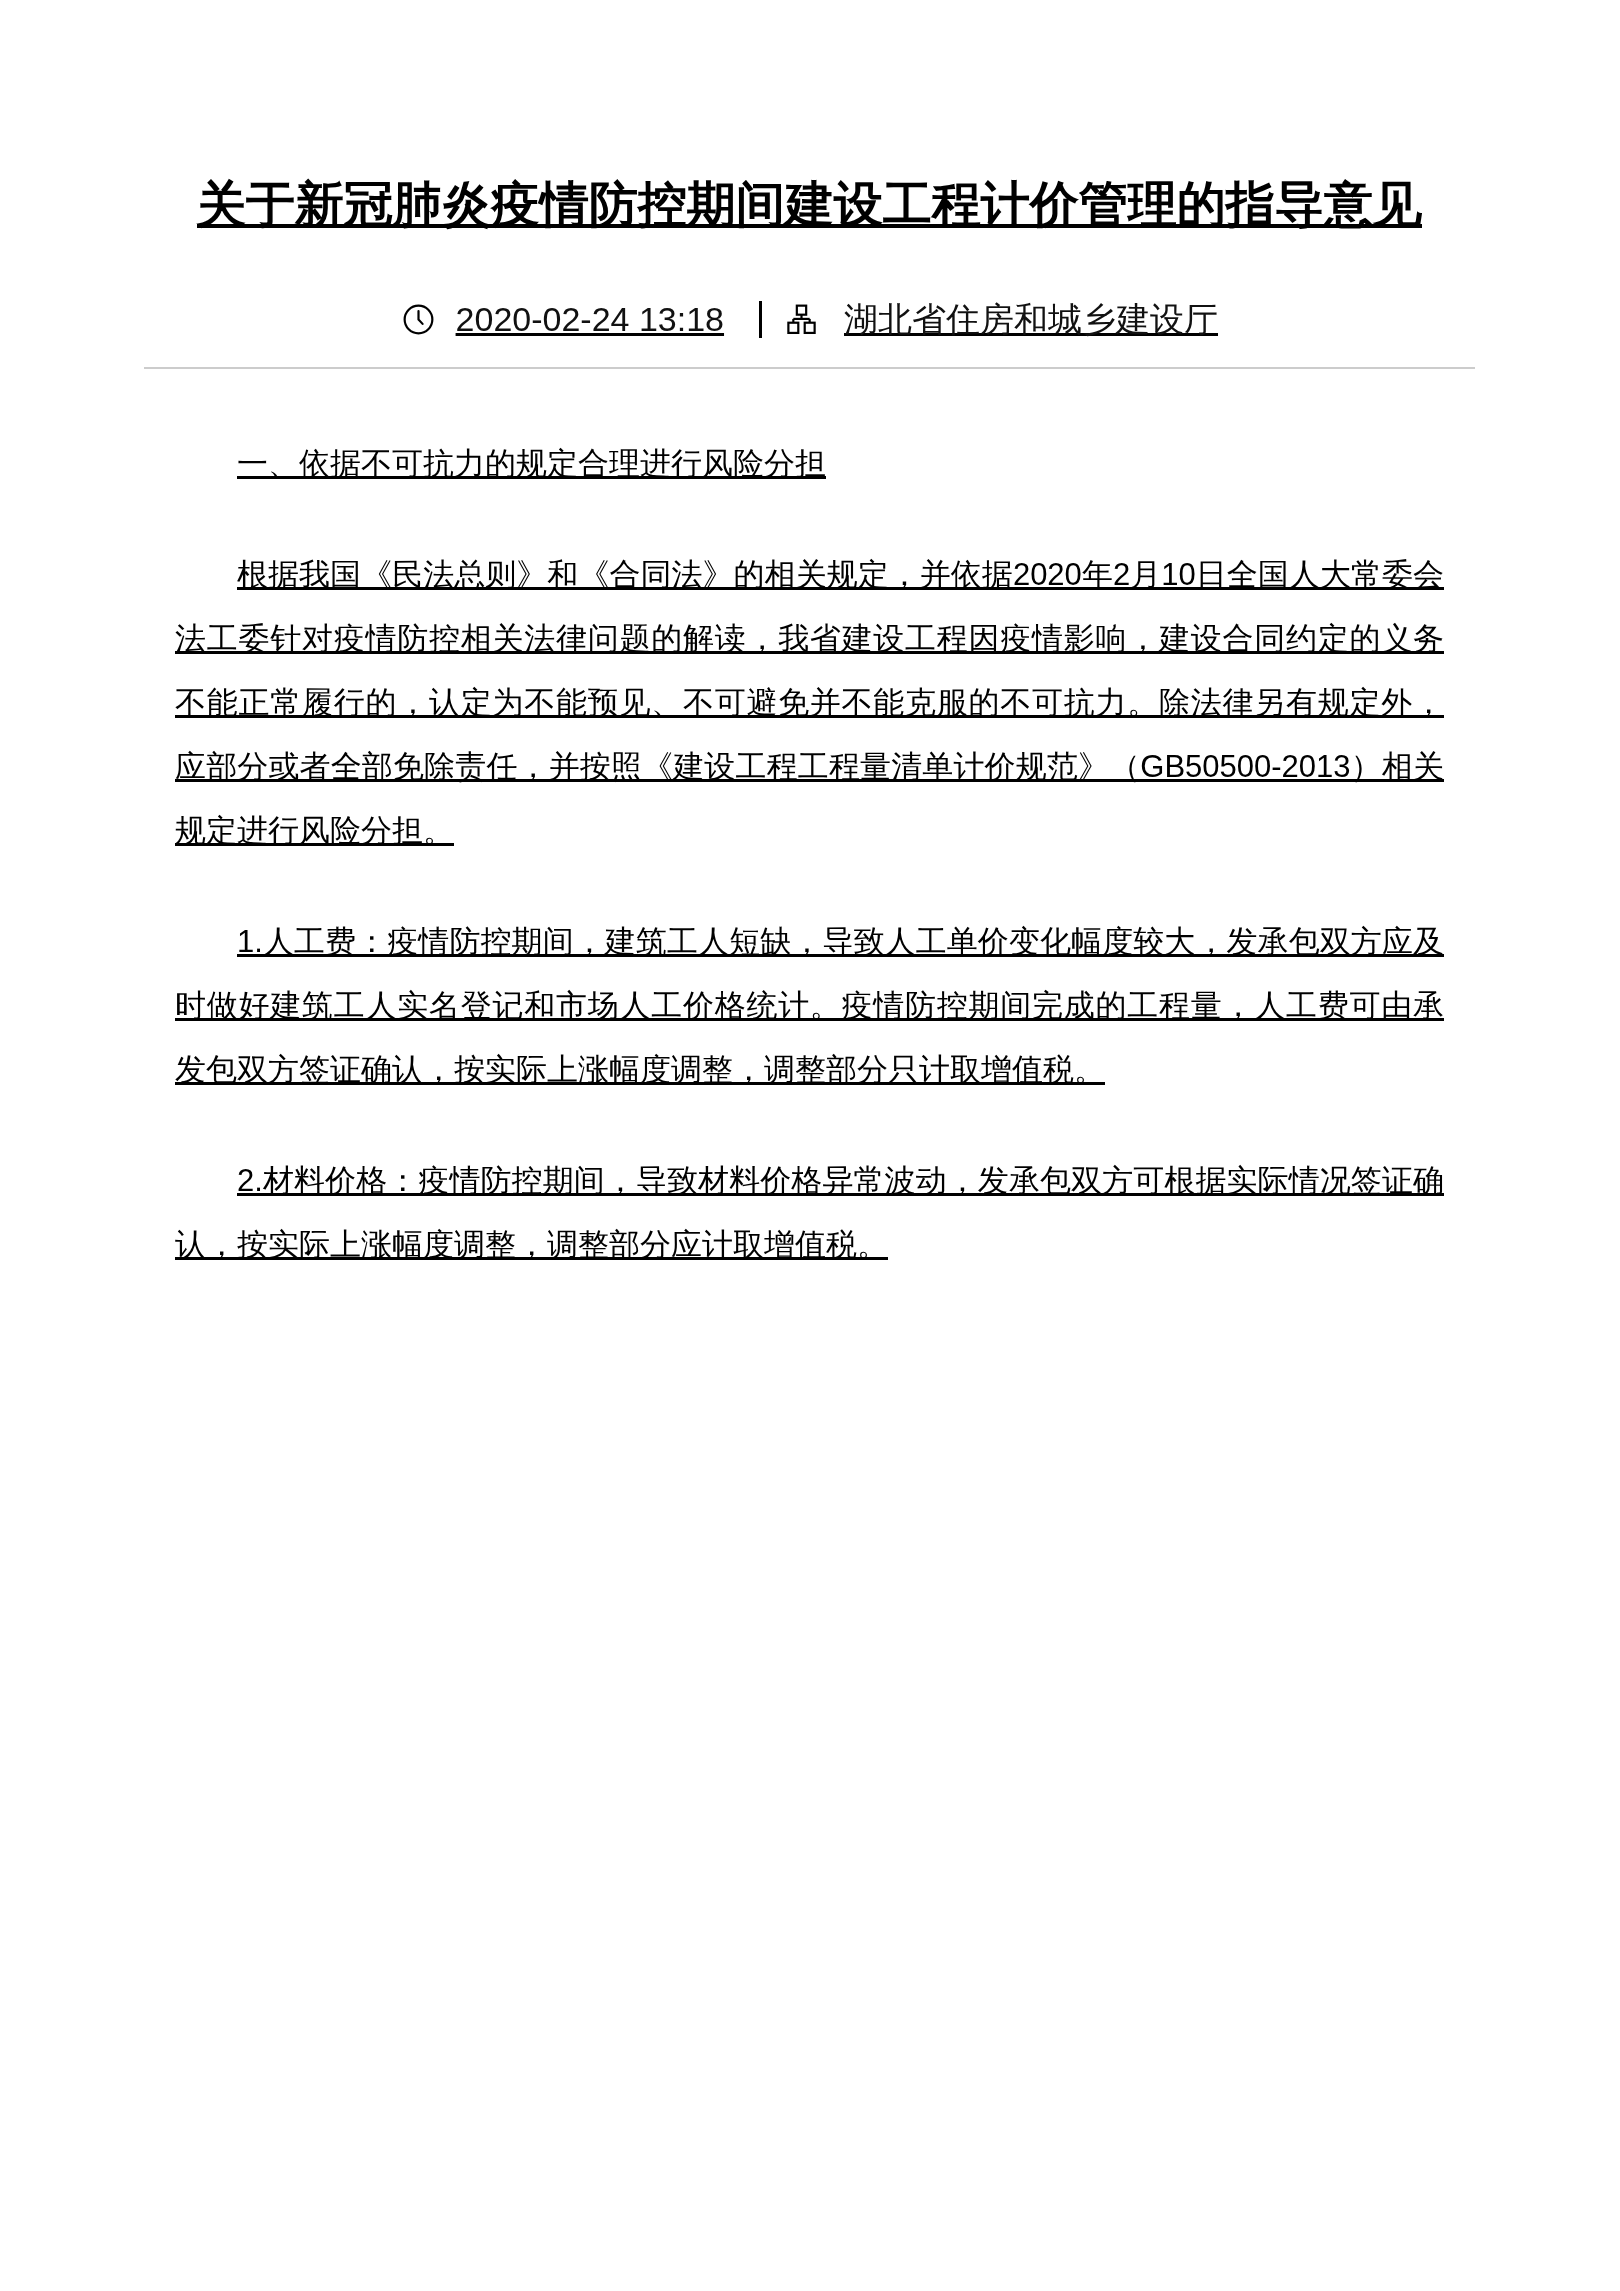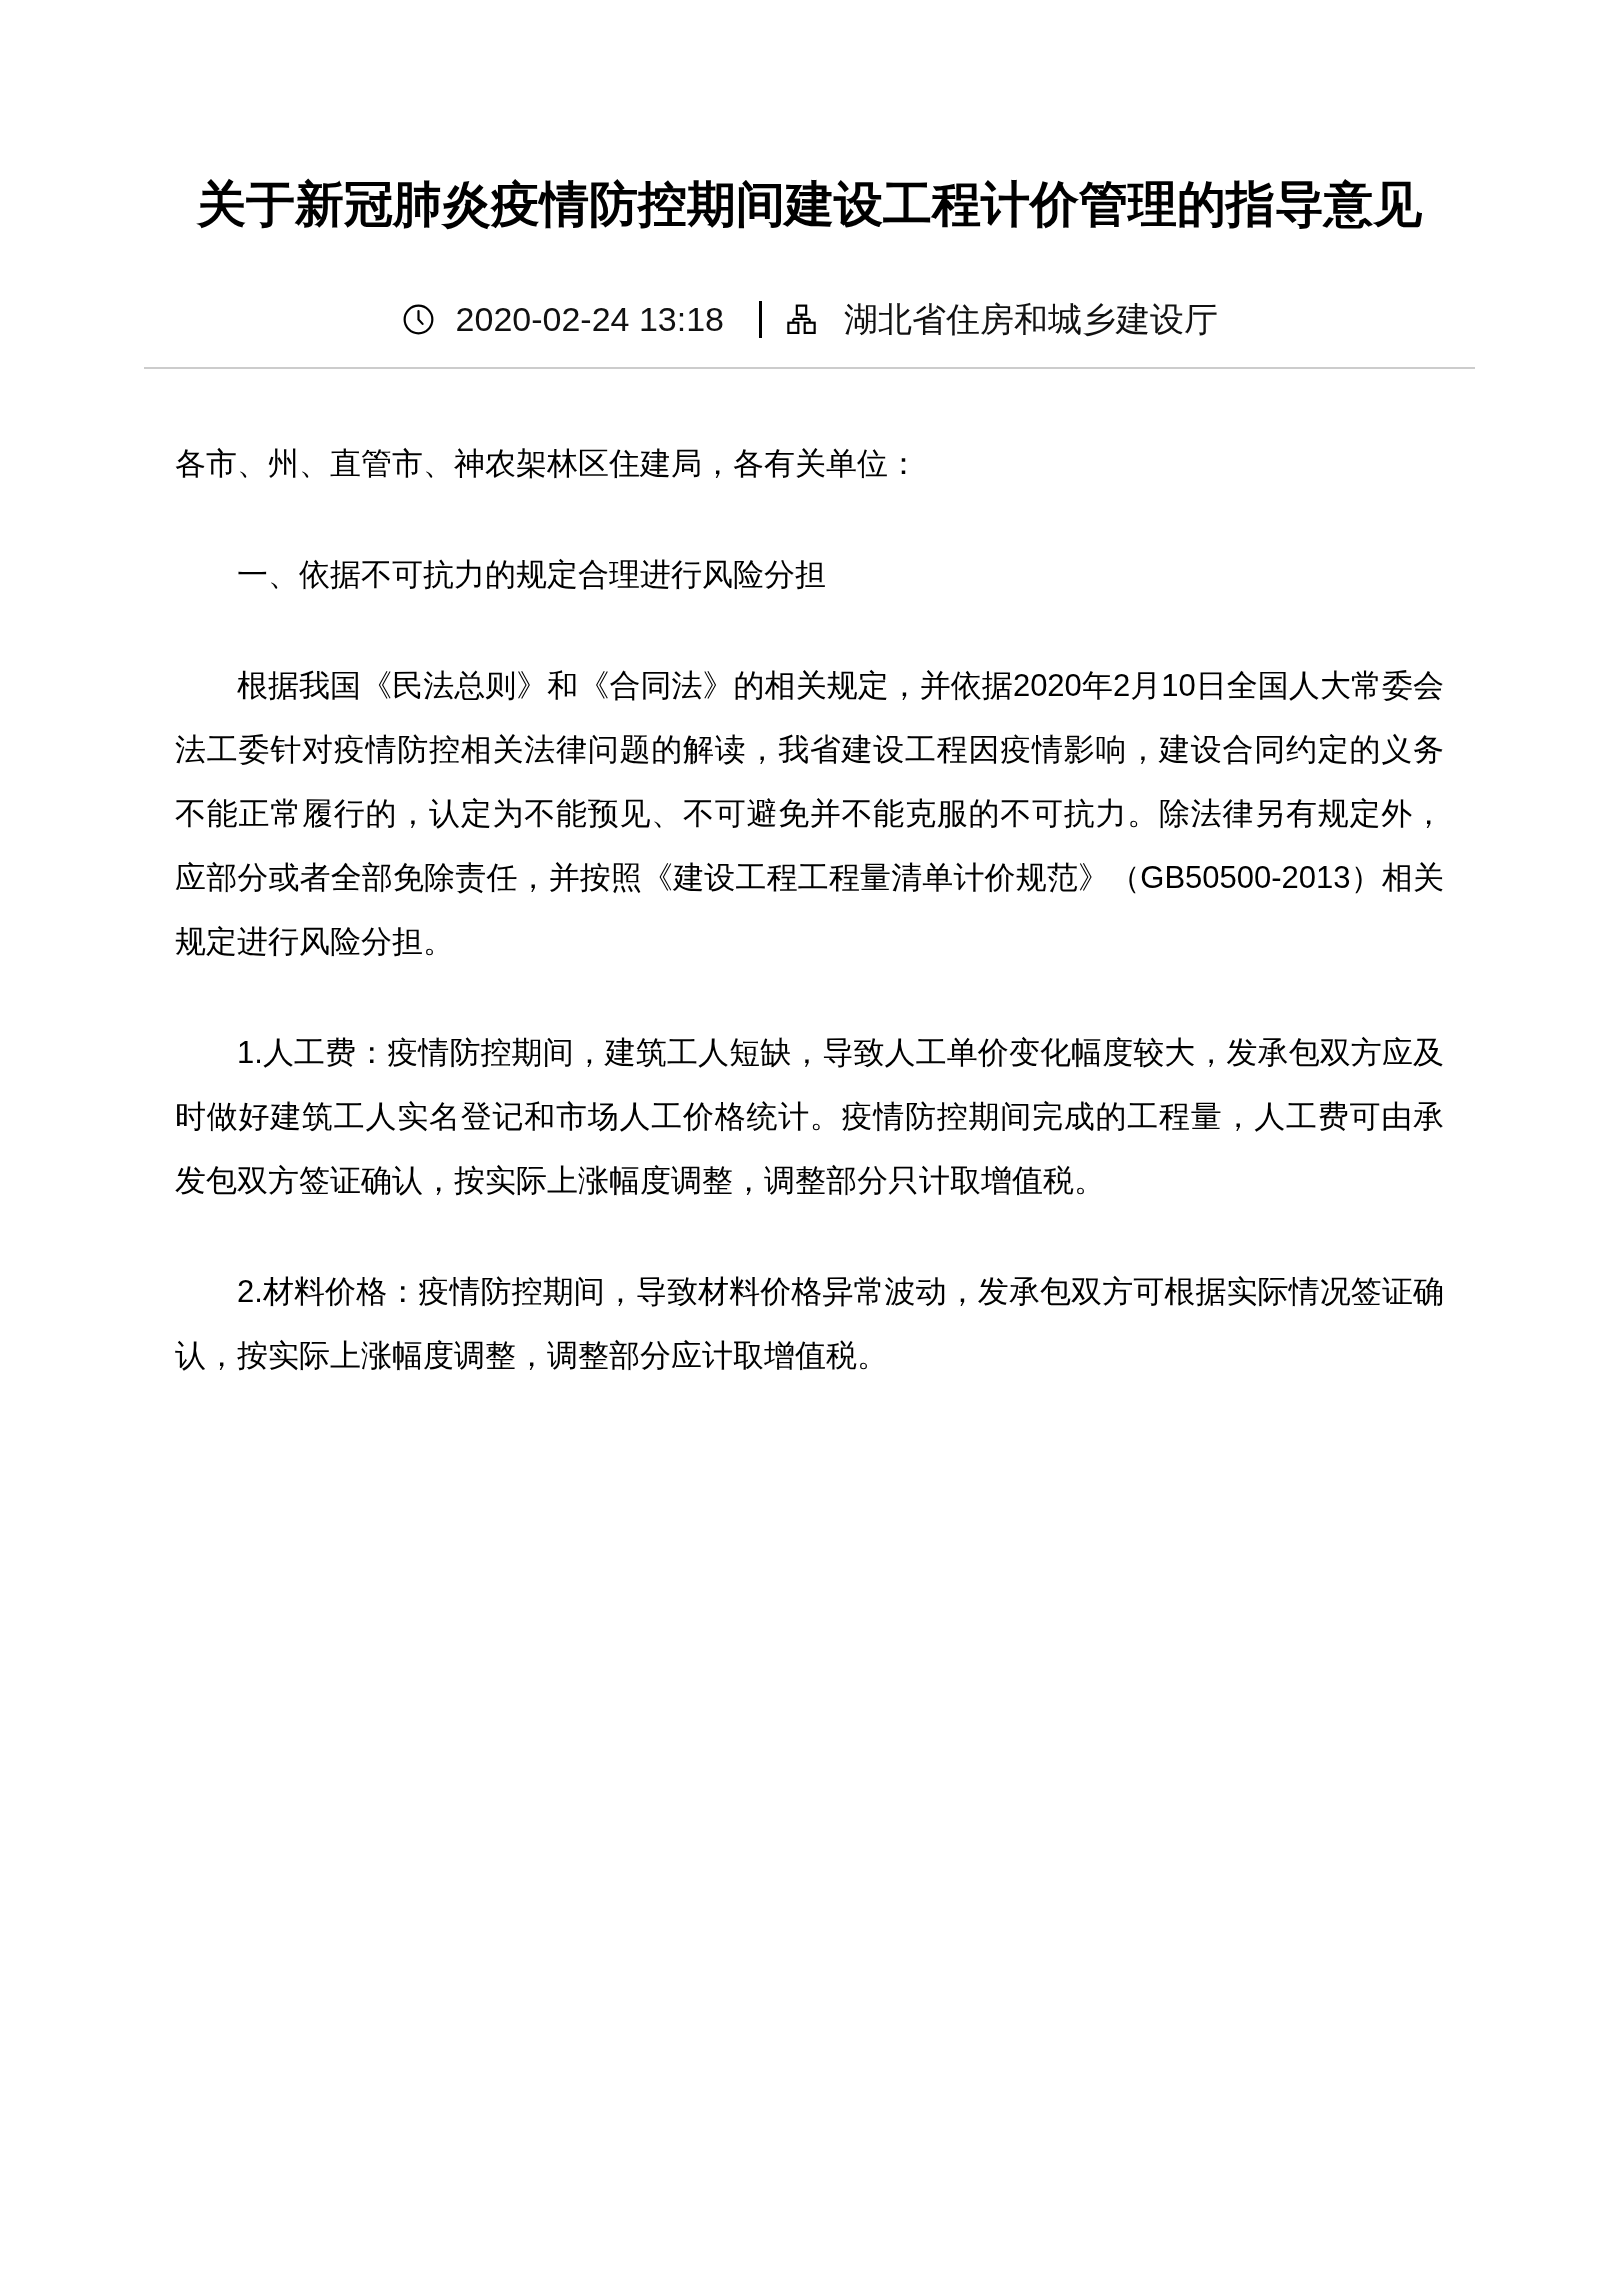--- a/index.html
+++ b/index.html
@@ -12,20 +12,21 @@
     background: #ffffff;
     color: #000000;
     font-family: "Liberation Sans", "DejaVu Sans", sans-serif;
     overflow: hidden;
   }
   .page {
     width: 1331px;
     margin-left: 144px;
     padding-top: 174px;
     box-sizing: border-box;
+    text-decoration: underline;
   }
   .title {
     margin: 0 0 63px 0;
     padding: 0 27.4px;
     font-size: 49px;
     line-height: 61px;
     font-weight: 700;
     text-align: center;
     color: #000000;
   }
@@ -105,21 +106,20 @@
         <rect x="3" y="14.2" width="6.8" height="7"></rect>
         <rect x="14.2" y="14.2" width="6.8" height="7"></rect>
       </svg>
     </span>
     <span class="meta-text">湖北省住房和城乡建设厅</span>
   </div>
 
   <div class="divider"></div>
 
   <div class="content">
-    <p class="no-indent">各市、州、直管市、神农架林区住建局，各有关单位：</p>
     <p>一、依据不可抗力的规定合理进行风险分担</p>
     <p>根据我国《民法总则》和《合同法》的相关规定，并依据2020年2月10日全国人大常委会法工委针对疫情防控相关法律问题的解读，我省建设工程因疫情影响，建设合同约定的义务不能正常履行的，认定为不能预见、不可避免并不能克服的不可抗力。除法律另有规定外，应部分或者全部免除责任，并按照《建设工程工程量清单计价规范》（GB50500-2013）相关规定进行风险分担。</p>
     <p>1.人工费：疫情防控期间，建筑工人短缺，导致人工单价变化幅度较大，发承包双方应及时做好建筑工人实名登记和市场人工价格统计。疫情防控期间完成的工程量，人工费可由承发包双方签证确认，按实际上涨幅度调整，调整部分只计取增值税。</p>
     <p>2.材料价格：疫情防控期间，导致材料价格异常波动，发承包双方可根据实际情况签证确认，按实际上涨幅度调整，调整部分应计取增值税。</p>
   </div>
 
 </div>
 
 
 </body></html>

